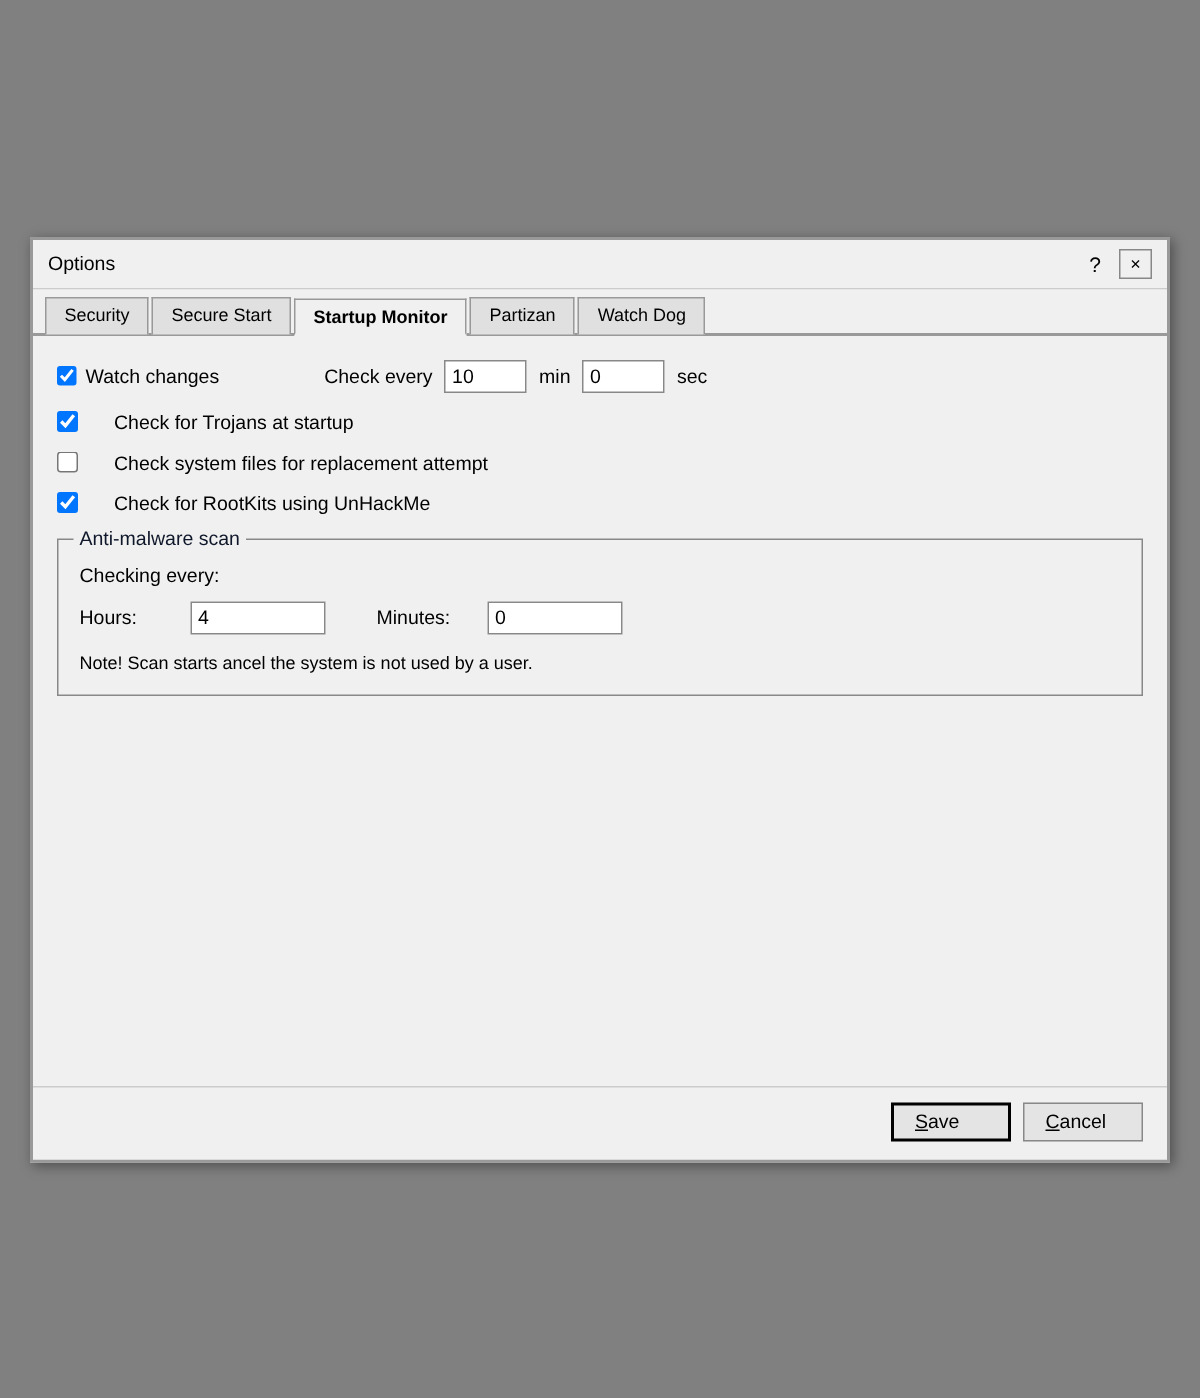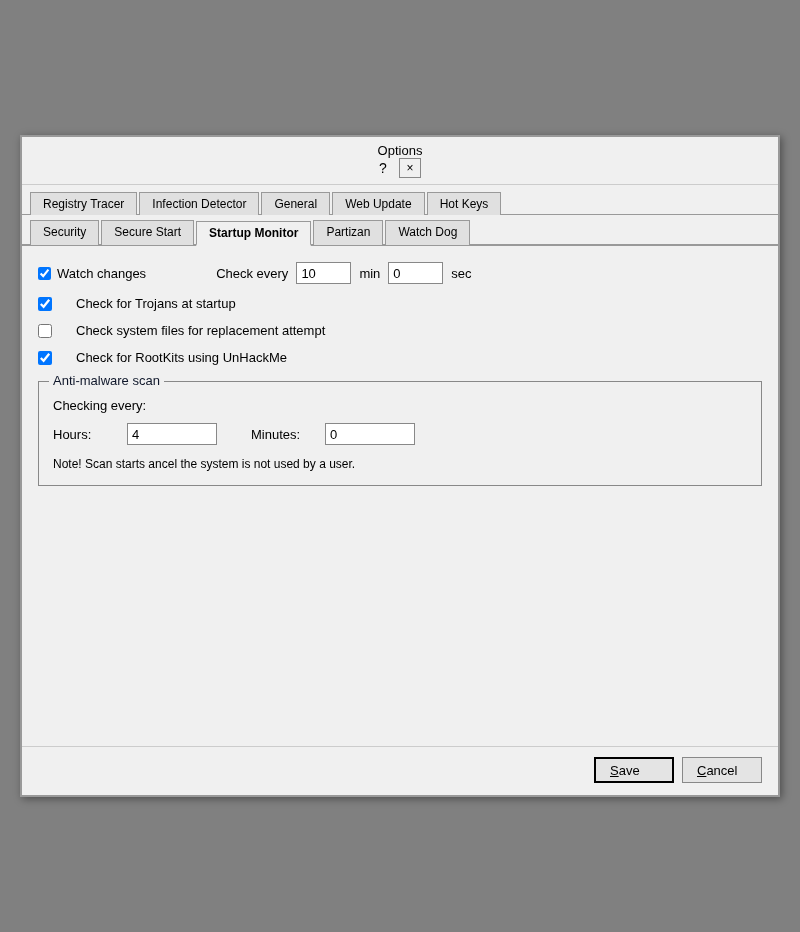--- a/index.html
+++ b/index.html
@@ -25,21 +25,20 @@
       box-shadow: 2px 2px 8px rgba(0,0,0,0.4);
     }
 
     .title-bar {
       background: #f0f0f0;
       border-bottom: 1px solid #ccc;
       display: flex;
       align-items: center;
       justify-content: space-between;
       padding: 6px 10px;
-      flex-direction: column;
     }
 
     .title-bar-title {
       font-size: 13px;
       font-weight: normal;
       color: #000;
     }
 
     .title-bar-controls {
       display: flex;
@@ -249,27 +248,20 @@
 <div class="window">
 
   <div class="title-bar">
     <span class="title-bar-title">Options</span>
     <div class="title-bar-controls">
       <button class="help-btn">?</button>
       <button class="title-btn">×</button>
     </div>
   </div>
 
-  <div class="tabs-row1">
-    <div class="tab">Registry Tracer</div>
-    <div class="tab">Infection Detector</div>
-    <div class="tab">General</div>
-    <div class="tab">Web Update</div>
-    <div class="tab">Hot Keys</div>
-  </div>
 
   <div class="tabs-row2">
     <div class="tab">Security</div>
     <div class="tab">Secure Start</div>
     <div class="tab active">Startup Monitor</div>
     <div class="tab">Partizan</div>
     <div class="tab">Watch Dog</div>
   </div>
 
   <div class="content">

